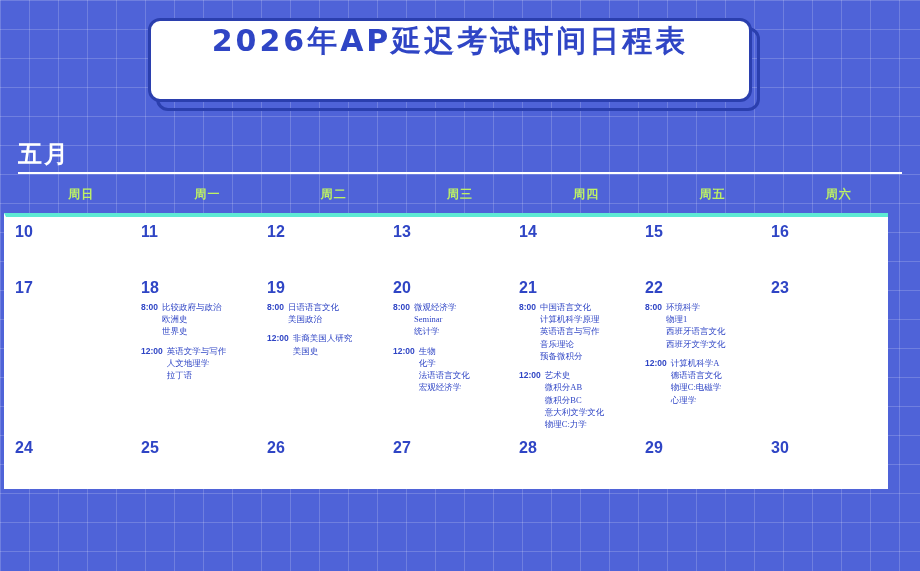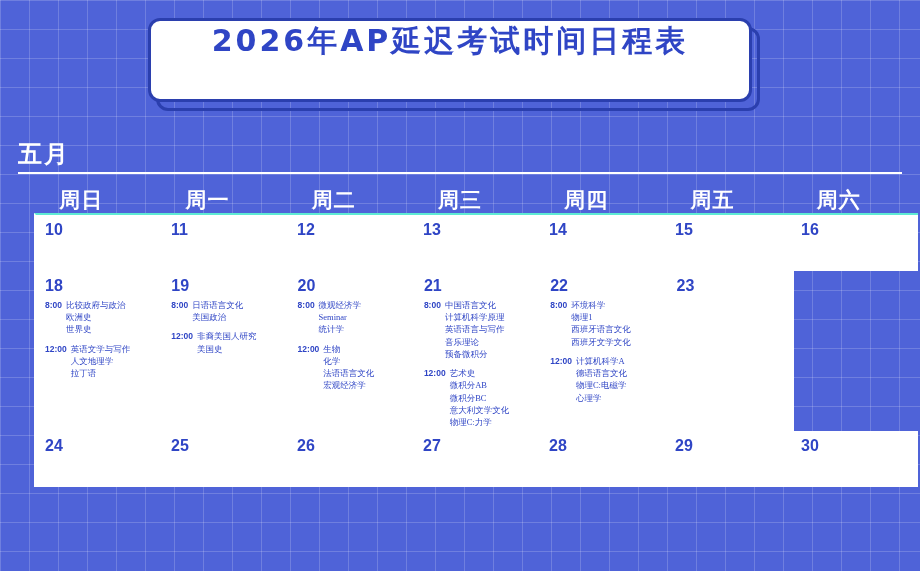--- a/index.html
+++ b/index.html
@@ -98,35 +98,35 @@
   .weekdays {
     position: absolute;
     left: 18px;
     top: 180px;
     width: 884px;
     display: flex;
   }
   .weekday {
     width: 126.3px;
     text-align: center;
-    color: #ffffff;
-    font-size: 21px;
+    color: #bef264;
+    font-size: 12px;
     font-weight: bold;
     letter-spacing: 1px;
     padding: 6px 0 8px 0;
   }
 
   
   .cal {
     position: absolute;
-    left: 34px;
+    left: 4px;
     top: 213px;
     width: 884px;
     border-left: 2px solid #ffffff;
-    border-top: 2px solid #5eead4;
+    border-top: 4px solid #5eead4;
     box-sizing: border-box;
   }
   .cal-row {
     display: flex;
   }
   .cell {
     width: 126.3px;
     border-right: 2px solid #ffffff;
     border-bottom: 2px solid #ffffff;
     box-sizing: border-box;
@@ -221,20 +221,23 @@
         </div>
         <div class="cell white r1">
           <span class="daynum">15</span>
         </div>
         <div class="cell white r1">
           <span class="daynum">16</span>
         </div>
       </div>
       <div class="cal-row">
         <div class="cell white r2">
+          <span class="daynum">17</span>
+        </div>
+        <div class="cell white r2">
           <span class="daynum">18</span>
           <div class="events">
             <div class="slot">
               <div class="slot-time">8:00</div>
               <div class="slot-items">
                 <div class="slot-item">比较政府与政治</div>
                 <div class="slot-item">欧洲史</div>
                 <div class="slot-item">世界史</div>
               </div>
             </div>

